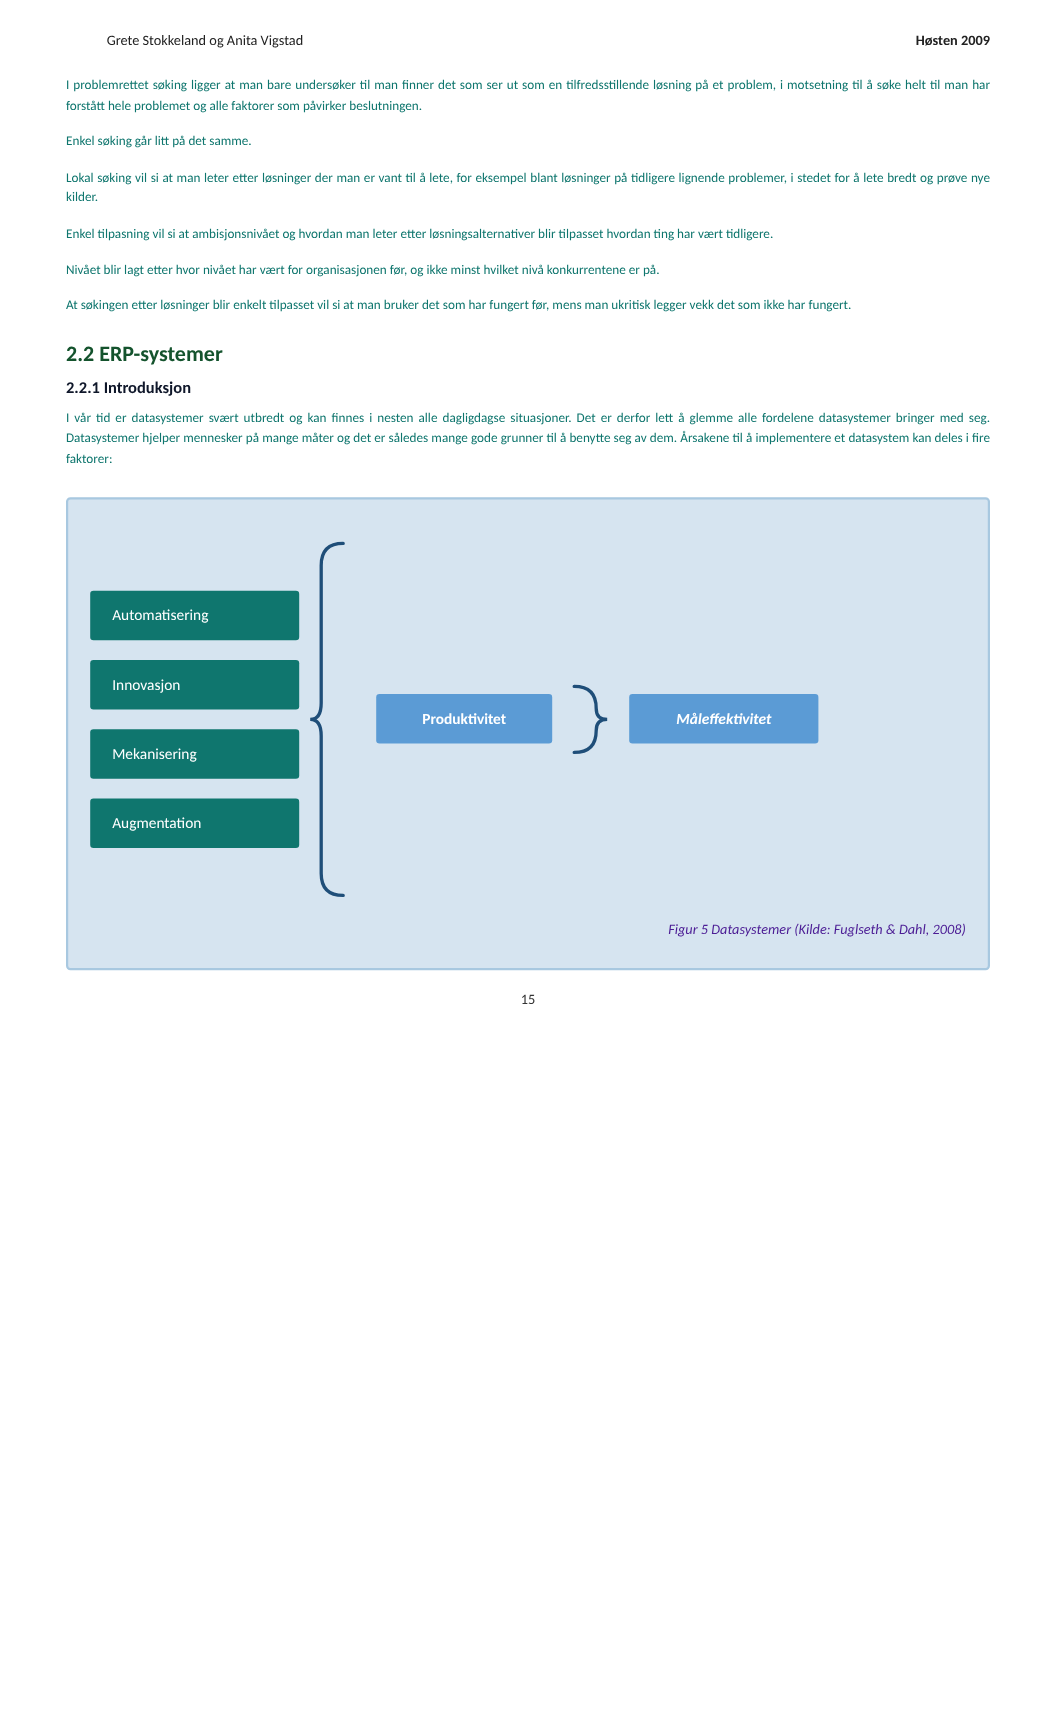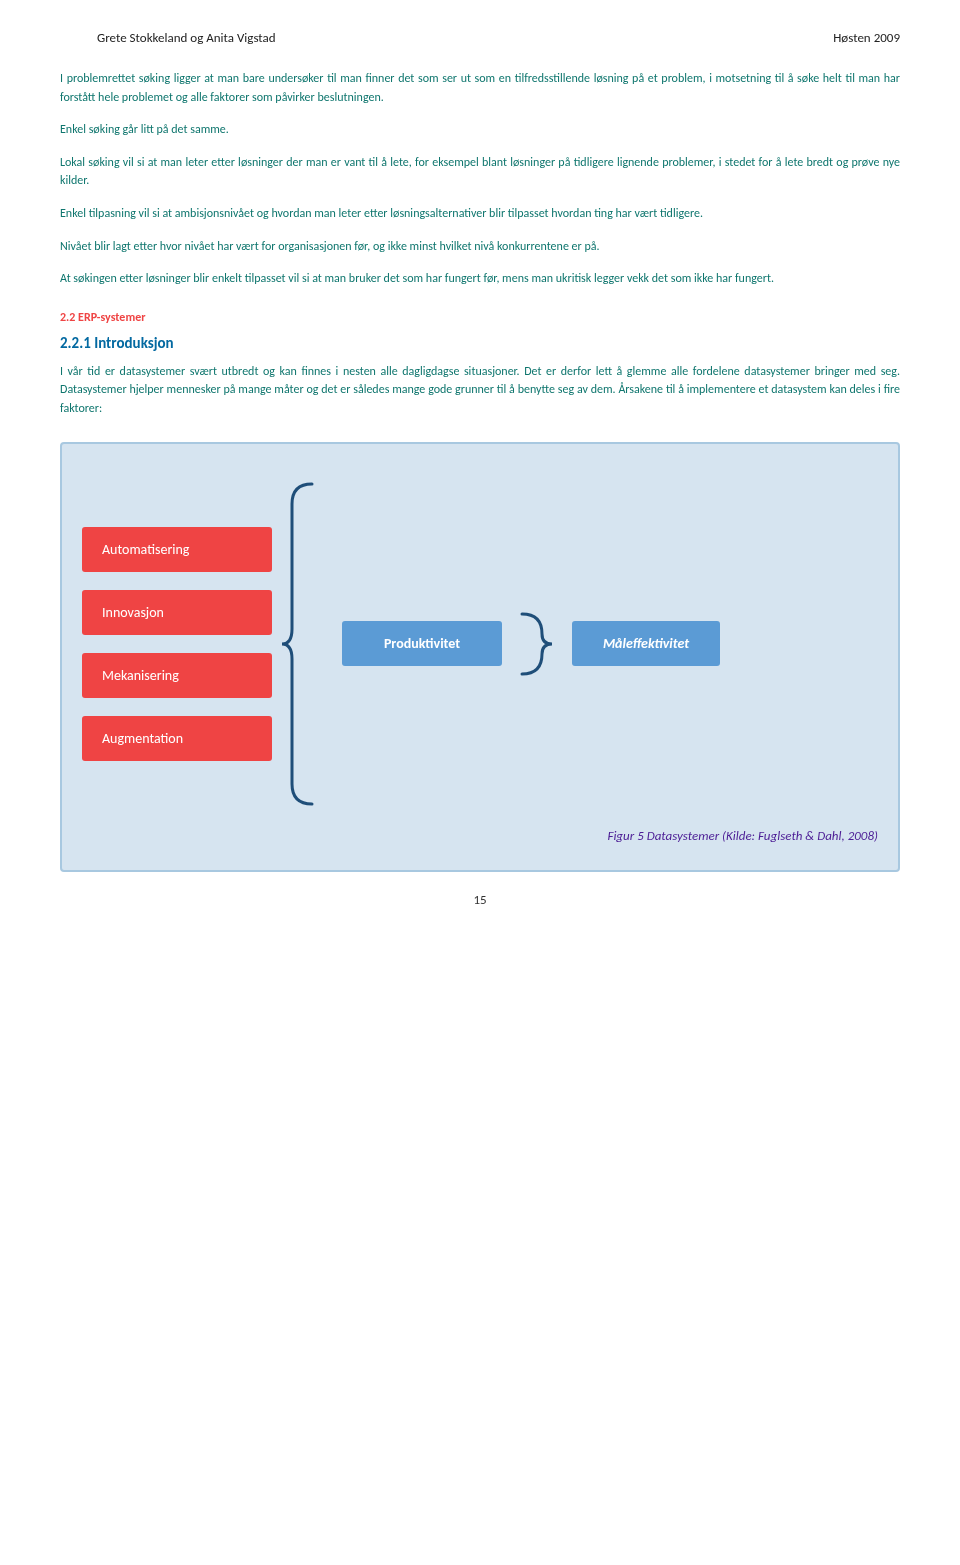--- a/index.html
+++ b/index.html
@@ -17,40 +17,40 @@
     }
     .header {
       display: flex;
       justify-content: space-between;
       align-items: center;
       margin-bottom: 24px;
       font-size: 13px;
       color: #222;
     }
     .header-left { font-weight: normal; margin-left: 37px; }
-    .header-right { font-weight: normal; }
+    .header-right { font-weight: bold; }
 
     .body-text {
       font-size: 12px;
       line-height: 1.55;
       text-align: justify;
       color: #0f766e;
       margin-bottom: 14px;
     }
     .section-heading {
-      font-size: 12px;
-      font-weight: bold;
-      color: #ef4444;
+      font-size: 20px;
+      font-weight: bold;
+      color: #14532d;
       margin-top: 22px;
       margin-bottom: 6px;
     }
     .sub-heading {
       font-size: 15px;
       font-weight: bold;
-      color: #0369a1;
+      color: #0f172a;
       margin-top: 10px;
       margin-bottom: 10px;
     }
 
     
     .diagram-container {
       margin-top: 24px;
       background: #d6e4f0;
       border: 2px solid #a8c8e0;
       border-radius: 4px;
@@ -68,21 +68,21 @@
 
     
     .left-boxes {
       display: flex;
       flex-direction: column;
       gap: 18px;
       z-index: 2;
     }
 
     .factor-box {
-      background: #ef4444;
+      background: #0f766e;
       color: #fff;
       padding: 14px 20px;
       border-radius: 3px;
       font-size: 14px;
       font-weight: normal;
       width: 190px;
       text-align: left;
     }
 
     
@@ -126,21 +126,21 @@
 
     
     .maleffektivitet-box {
       background: #5b9bd5;
       color: #fff;
       padding: 14px 20px;
       border-radius: 3px;
       font-size: 14px;
       font-style: italic;
       font-weight: bold;
-      width: 148px;
+      width: 172px;
       text-align: center;
       margin-left: 10px;
     }
 
     .figure-caption {
       text-align: right;
       color: #4c1d95;
       font-size: 13px;
       font-style: italic;
       margin-top: 14px;

